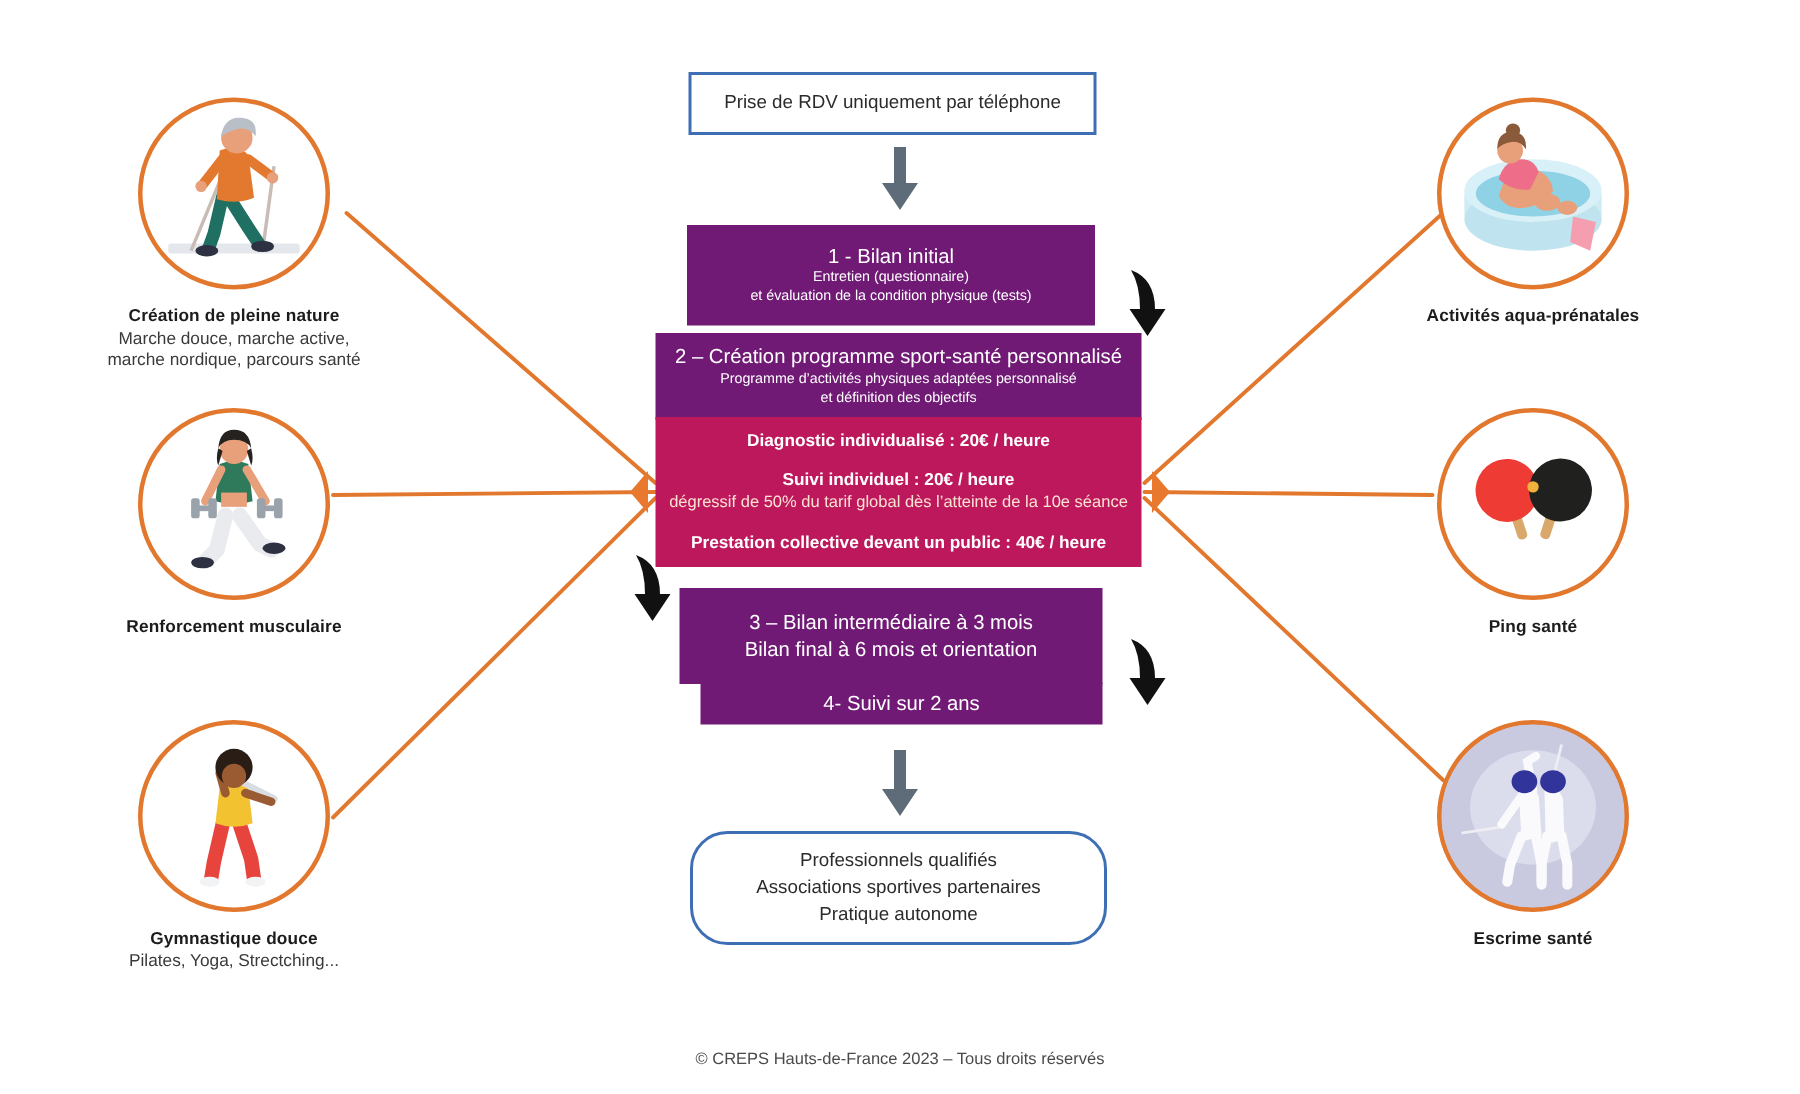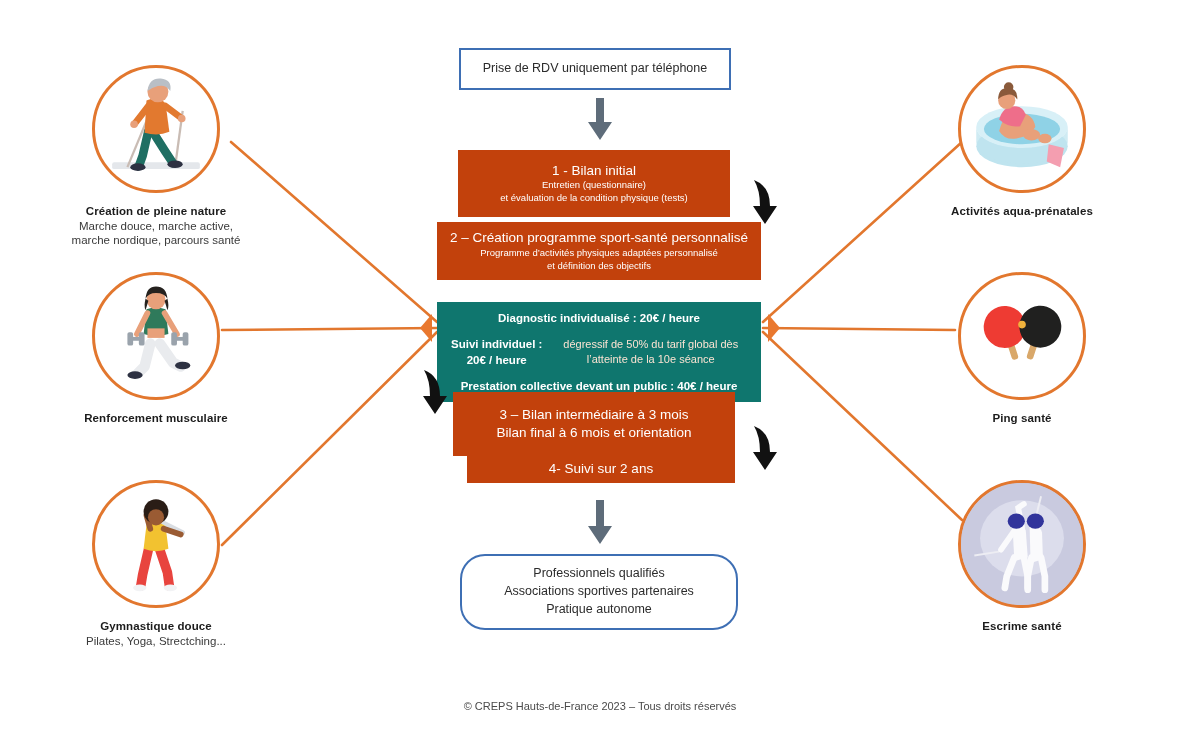--- a/index.html
+++ b/index.html
@@ -42,22 +42,22 @@
     font-size: 11.5px; color: #3a3a3a;
   }
 
   
   .box { position: absolute; z-index: 4; display: flex; flex-direction: column;
          align-items: center; justify-content: center; text-align: center; }
   .box-outline {
     background: #ffffff;
     border: 2.5px solid #3E6FB4;
   }
-  .box-blue { background: #c2410c; }
-  .box-orange { background: #0f766e; margin-top: 24px; }
+  .box-blue { background: #701a75; }
+  .box-orange { background: #be185d; }
 
   .b-title { color: #ffffff; font-size: 13.5px; font-weight: 400; line-height: 1.3; }
   .b-sub   { color: #ffffff; font-size: 9.5px; font-weight: 400; line-height: 1.35; }
   .b-dark  { color: #2b2b2b; font-size: 12.5px; line-height: 1.42; }
   .o-strong{ color: #ffffff; font-size: 11.5px; font-weight: bold; line-height: 1.4; }
   .o-light { color: #fbe3d2; font-size: 11px; font-weight: 400; line-height: 1.4; }
 
   
   .arrow { position: absolute; z-index: 5; }
 
@@ -279,21 +279,21 @@
   </svg>
 
   <div class="box box-blue" style="left:437px; top:222px; width:324px; height:58px; padding:4px 8px;">
     <span class="b-title">2 – Création programme sport-santé personnalisé</span>
     <span class="b-sub">Programme d’activités physiques adaptées personnalisé</span>
     <span class="b-sub">et définition des objectifs</span>
   </div>
 
   <div class="box box-orange" style="left:437px; top:278px; width:324px; height:100px; padding:8px 8px; justify-content:space-between;">
     <span class="o-strong">Diagnostic individualisé : 20€ / heure</span>
-    <div style="display:flex;align-items:center;">
+    <div style="display:flex;flex-direction:column;align-items:center;">
       <span class="o-strong">Suivi individuel : 20€ / heure</span>
       <span class="o-light">dégressif de 50% du tarif global dès l’atteinte de la 10e séance</span>
     </div>
     <span class="o-strong">Prestation collective devant un public : 40€ / heure</span>
   </div>
 
   <svg class="arrow" style="left:412px; top:368px;" width="46" height="50" viewBox="0 0 46 50">
     <path d="M12 2 q16 6 16 26 l7 0 l-12 18 l-12 -18 l7 0 q0 -16 -6 -26z" fill="#111111"></path>
   </svg>
 

